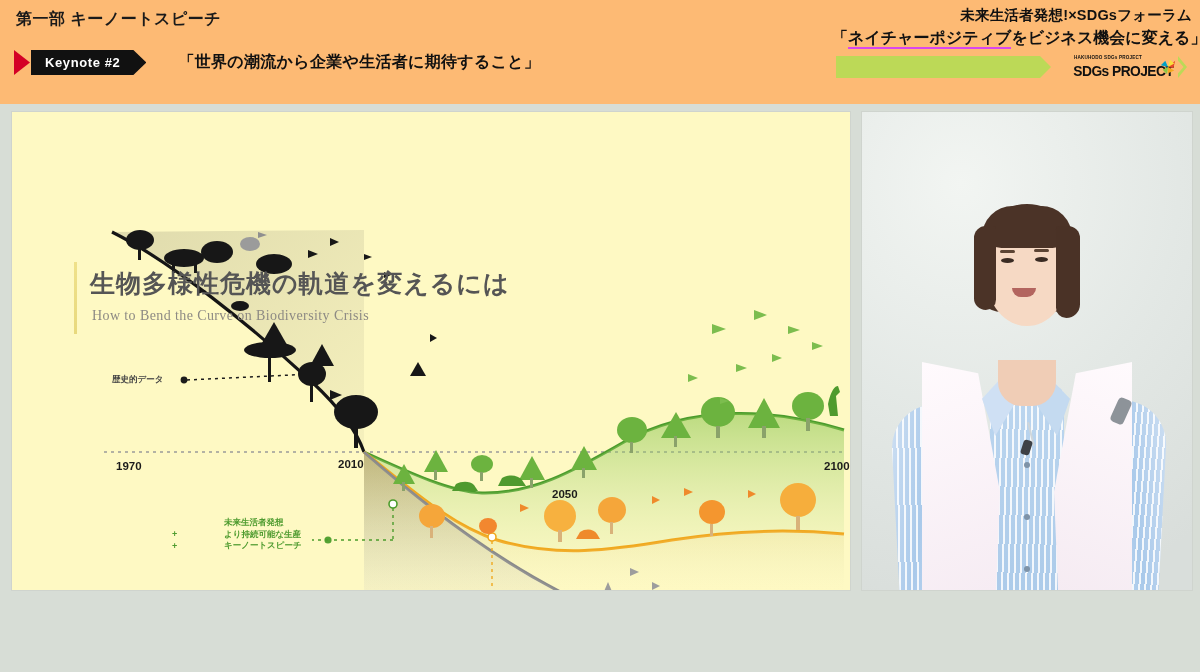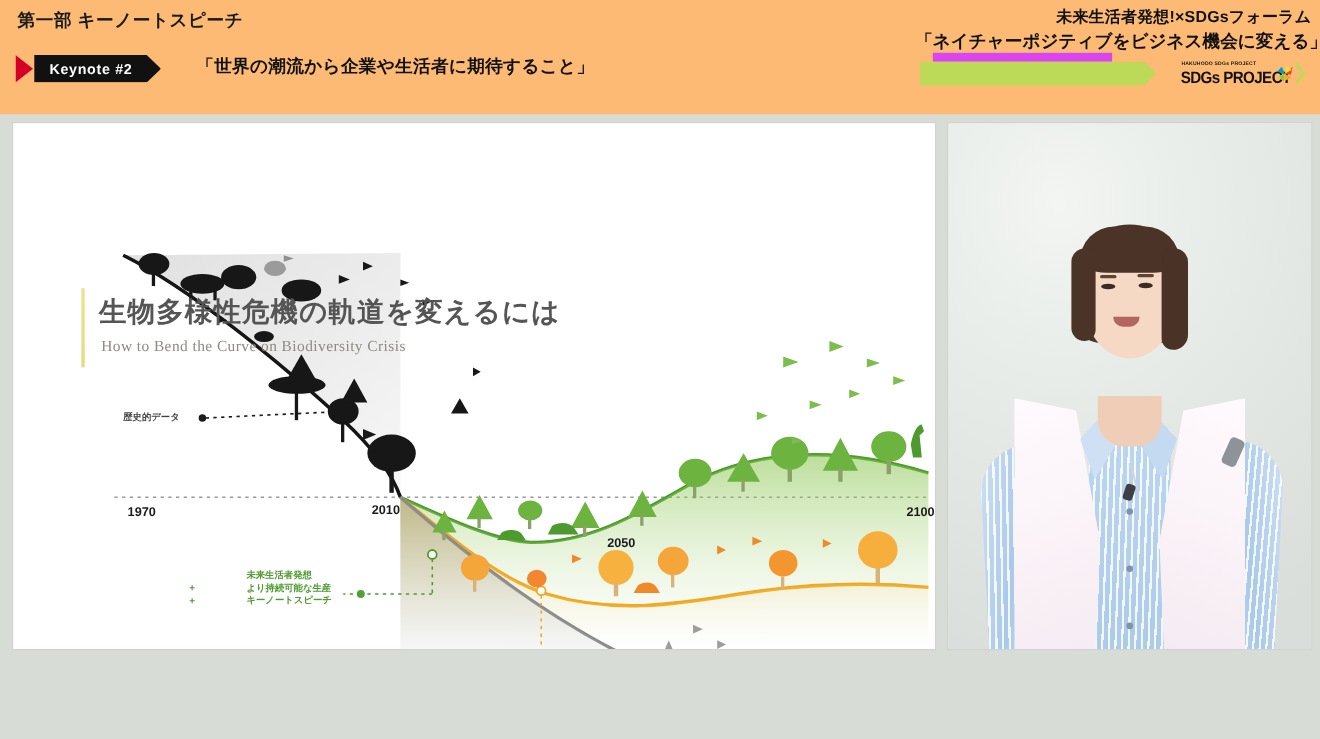--- a/index.html
+++ b/index.html
@@ -6,46 +6,46 @@
   body{
     width:1200px;height:672px;overflow:hidden;
     background:#d7ddd6;
     font-family:"Liberation Sans","DejaVu Sans",sans-serif;
   }
   #stage{position:relative;width:1200px;height:672px;}
 
   
   .header{position:absolute;left:0;top:0;width:1200px;height:104px;background:#fdba74;}
   .hdr-series{position:absolute;left:16px;top:9px;font-size:16px;font-weight:bold;color:#1a1a1a;letter-spacing:.5px;}
-  .kn-row{position:absolute;left:14px;top:50px;display:flex;}
+  .kn-row{position:absolute;left:14px;top:50px;display:flex;align-items:center;}
   .kn-tri{width:16px;height:25px;background:#d40026;
      clip-path:polygon(0 0,100% 50%,0 100%);}
   .kn-badge{position:relative;height:25px;background:#111;display:flex;align-items:center;
      padding:0 26px 0 14px;margin-left:1px;
      clip-path:polygon(0 0,calc(100% - 13px) 0,100% 50%,calc(100% - 13px) 100%,0 100%);}
   .kn-badge span{color:#fff;font-size:13px;font-weight:bold;letter-spacing:.6px;}
   .kn-title{margin-left:32px;font-size:16px;font-weight:bold;color:#111;letter-spacing:.3px;}
 
   .hdr-right{position:absolute;right:8px;top:6px;width:360px;text-align:right;}
   .fr-line1{font-size:14.5px;font-weight:bold;color:#111;letter-spacing:.2px;white-space:nowrap;}
   .fr-line2{font-size:16px;font-weight:bold;color:#111;margin-top:3px;white-space:nowrap;}
-  .fr-line2 .u{border-bottom:8px solid #d946ef;padding-bottom:1px;}
+  .fr-line2 .u{border-bottom:2px solid #d946ef;padding-bottom:1px;}
   .sdg-bar{position:relative;margin-top:7px;height:22px;display:flex;justify-content:flex-end;align-items:center;}
   .sdg-green{position:absolute;left:4px;top:0;height:22px;width:215px;background:#bcd957;
      clip-path:polygon(0 0,calc(100% - 11px) 0,100% 50%,calc(100% - 11px) 100%,0 100%);}
   .sdg-logo{position:absolute;right:14px;top:0;height:22px;display:flex;align-items:flex-end;}
   .sdg-sub{position:absolute;right:36px;top:-1px;font-size:4.6px;font-weight:bold;color:#111;letter-spacing:.2px;white-space:nowrap;}
   .sdg-main{font-size:15px;font-weight:bold;color:#111;font-family:"Liberation Sans",sans-serif;
      letter-spacing:-.6px;line-height:1;transform:scaleX(.92);}
   .sdg-pin{position:absolute;right:1px;bottom:2px;width:18px;height:18px;}
   .sdg-caret{position:absolute;right:-9px;top:0;width:9px;height:22px;background:#bcd957;
      clip-path:polygon(0 0,100% 50%,0 100%,0 78%,62% 50%,0 22%);}
 
   
-  .slide{position:absolute;left:12px;top:112px;width:838px;height:478px;background:#ffffff;
+  .slide{position:absolute;left:12px;top:112px;width:838px;height:478px;background:#fef9c3;
      box-shadow:0 0 0 1px #cfd4ce;overflow:hidden;}
   .slide-inner{position:absolute;inset:0;}
   .accent-bar{position:absolute;left:62px;top:150px;width:3px;height:72px;
      background:linear-gradient(#efe18a,#e8d97d);}
   .s-title{position:absolute;left:78px;top:155px;font-size:25px;font-weight:bold;color:#555;
      letter-spacing:1px;}
   .s-sub{position:absolute;left:80px;top:196px;font-size:14px;color:#8d8a84;
      font-family:"Liberation Serif","DejaVu Serif",serif;letter-spacing:.4px;}
 
   .lbl{position:absolute;font-size:8.5px;font-weight:bold;white-space:nowrap;}

